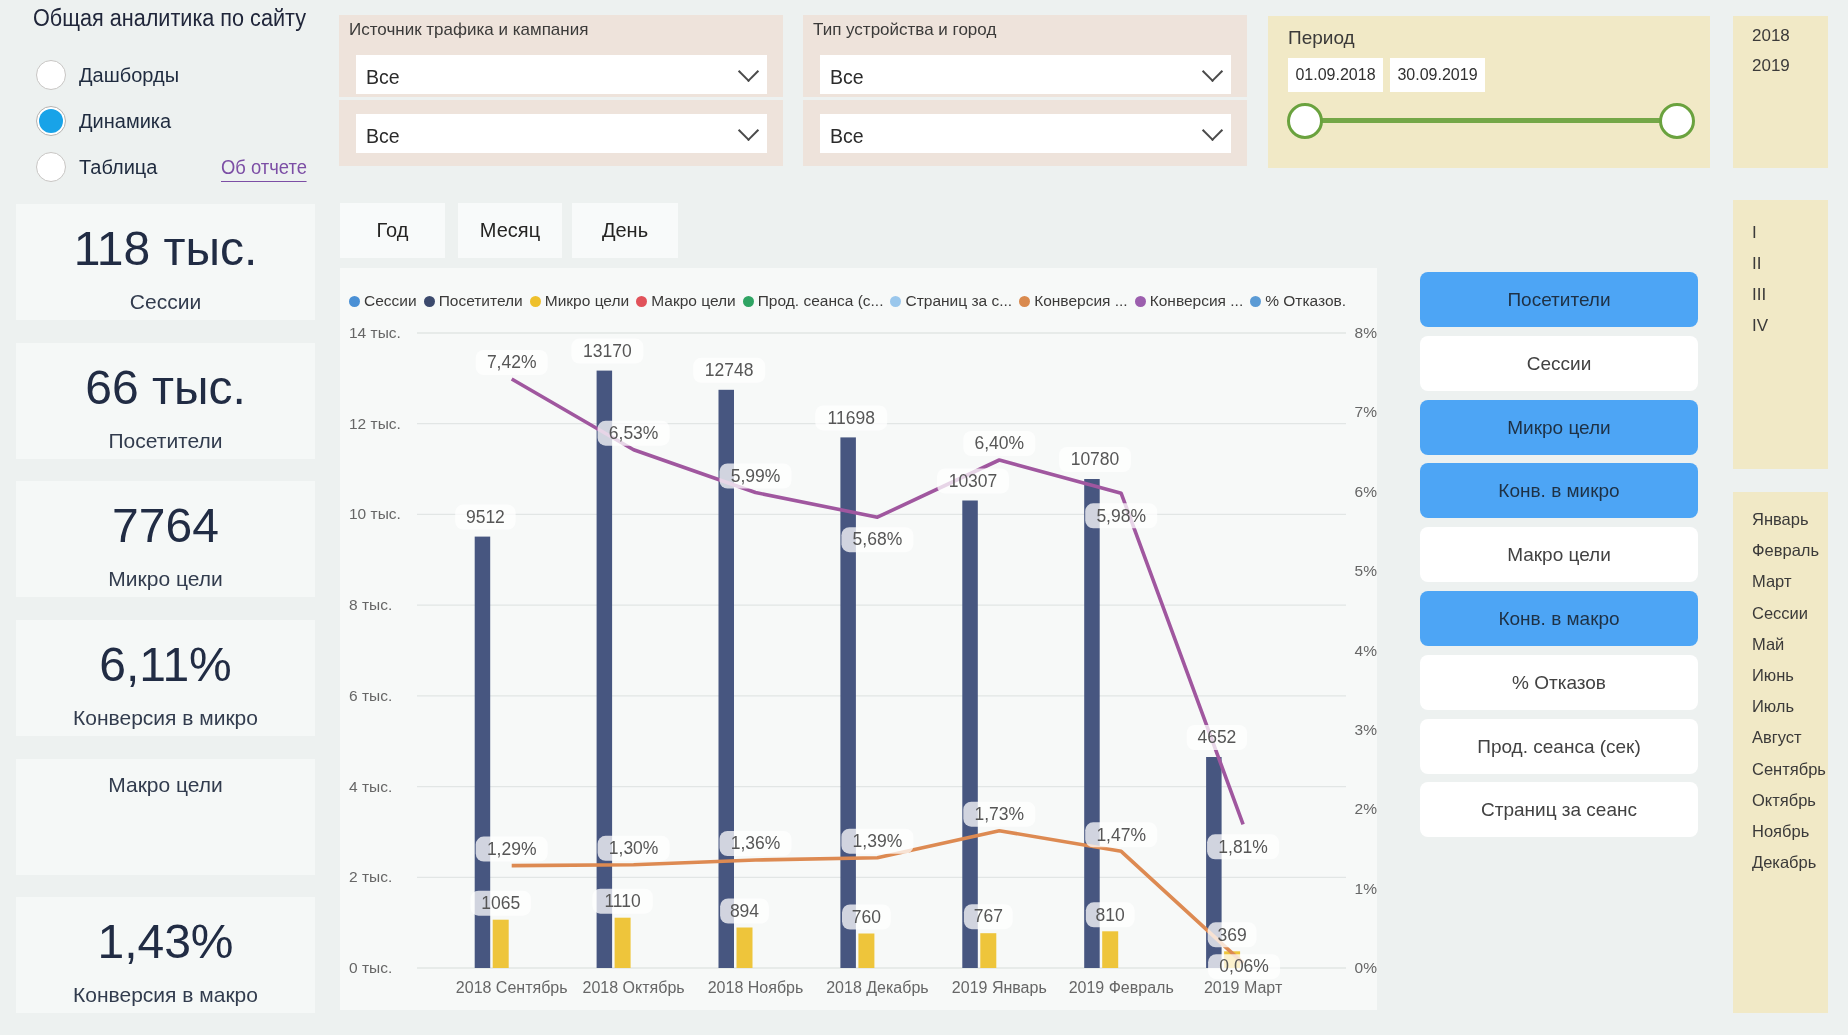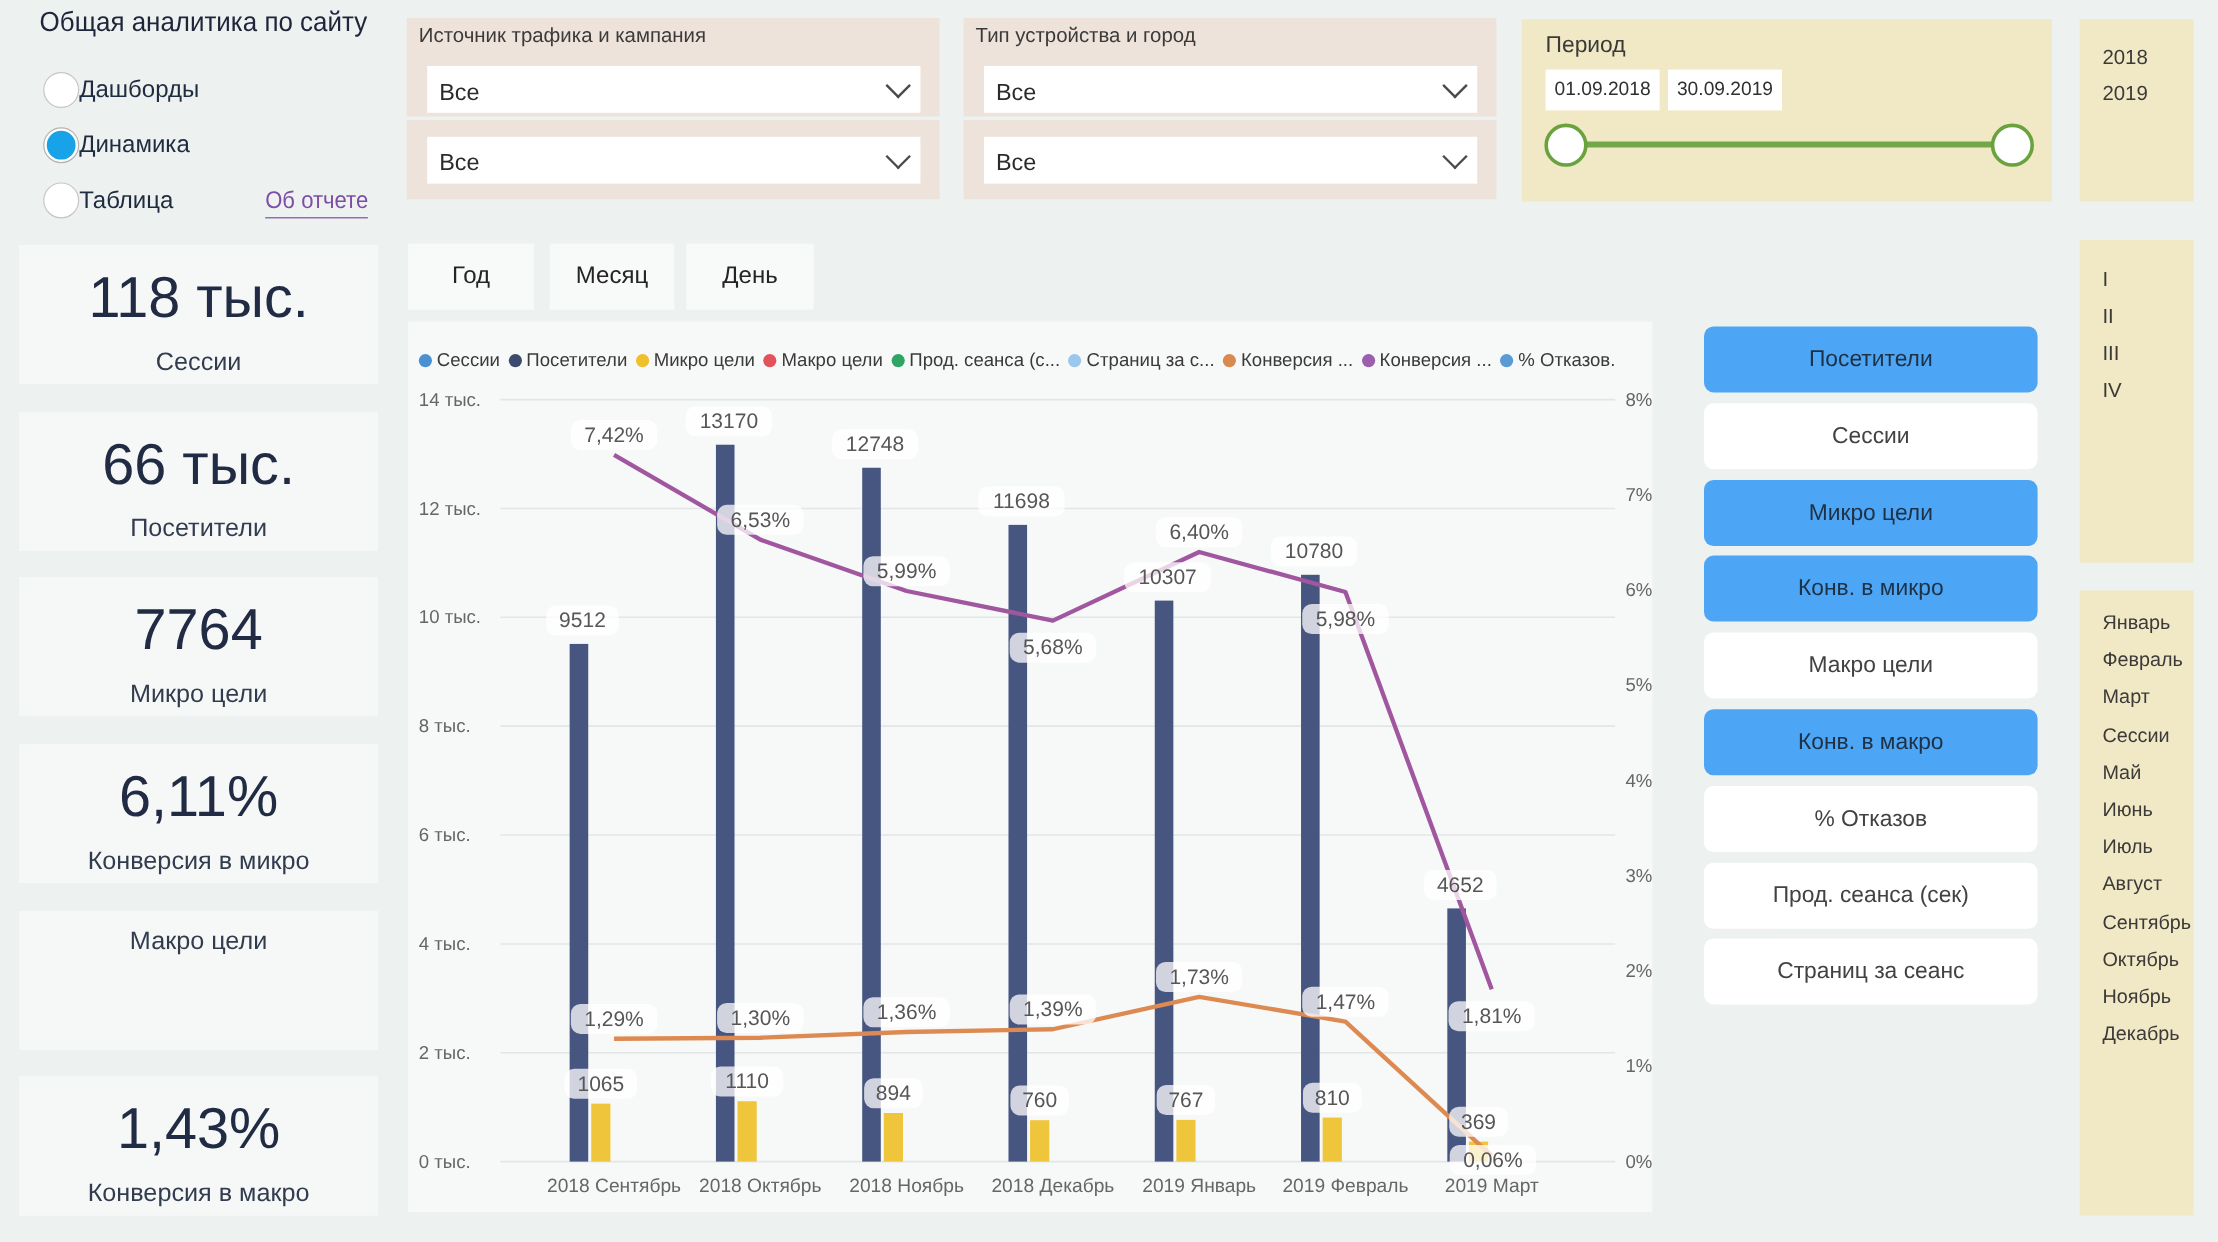--- a/index.html
+++ b/index.html
@@ -4,21 +4,21 @@
 <title>Общая аналитика по сайту</title>
 <style>
 * { margin:0; padding:0; box-sizing:border-box; }
 html,body { width:1848px; height:1035px; }
 body { font-family:"Liberation Sans", sans-serif; background:#edf1f0; position:relative; overflow:hidden; color:#252423; }
 .title { position:absolute; left:33px; top:5px; font-size:23px; color:#20263a; font-weight:400; transform:scaleX(0.94); transform-origin:left top; white-space:nowrap; }
 .radio-row { position:absolute; left:36px; display:flex; align-items:center; }
 .rc { width:30px; height:30px; border-radius:50%; background:#fff; border:1px solid #c8c6c4; display:inline-block; }
 .rc.on { border:1px solid #b5b3b1; position:relative; }
 .rc.on::after { content:""; position:absolute; left:2px; top:2px; width:24px; height:24px; border-radius:50%; background:#18a3e8; }
-.rlab { font-size:20px; color:#1f2b3f; }
+.rlab { margin-left:13px; font-size:20px; color:#1f2b3f; }
 .about { position:absolute; left:221px; top:156px; font-size:20px; color:#7c4ea5; text-decoration:none; border-bottom:1.5px solid #7c4ea5; padding-bottom:2px; transform:scaleX(0.92); transform-origin:left top; }
 .kpi { position:absolute; left:16px; width:299px; height:116px; background:#f5f8f7; text-align:center; }
 .knum { font-size:48px; color:#212c44; margin-top:17px; letter-spacing:0px; }
 .klab { font-size:21px; color:#323c4e; margin-top:14px; }
 .slicer { position:absolute; background:#eee3db; }
 .slicer .hdr { font-size:17px; color:#3b3a39; padding:5px 0 0 10px; }
 .dd { position:absolute; left:17px; top:40px; width:411px; height:39px; background:#fff; font-size:19.5px; color:#2b2b2b; line-height:44px; padding-left:10px; }
 .dd.noh { top:14px; }
 .chev { position:absolute; right:9px; top:13px; width:19px; height:14px; overflow:visible; }
 .chev::before { content:""; position:absolute; left:2px; top:-4px; width:13px; height:13px; border-right:2px solid #4a4a4a; border-bottom:2px solid #4a4a4a; transform:rotate(45deg); }
@@ -97,21 +97,21 @@
 <div class="period">
     <div class="hdr">Период</div>
   <div class="dinput" style="left:20px">01.09.2018</div>
   <div class="dinput" style="left:122px">30.09.2019</div>
 </div>
 <div class="track">
     <div class="handle" style="left:-18px"></div>
     <div class="handle" style="right:-18px"></div>
   </div>
 
-<div class="ypanel" style="top:16px;height:152px;padding-top:17px;line-height:30px">
+<div class="ypanel" style="top:16px;height:152px;padding-top:5px;line-height:30px">
     <div>2018</div>
     <div>2019</div>
   </div>
 <div class="ypanel" style="top:200px;height:269px;padding-top:17px;line-height:31px">
     <div>I</div>
     <div>II</div>
     <div>III</div>
     <div>IV</div>
   </div>
 <div class="ypanel" style="top:492px;height:521px;padding-top:12px;line-height:31.2px;font-size:16.5px">

